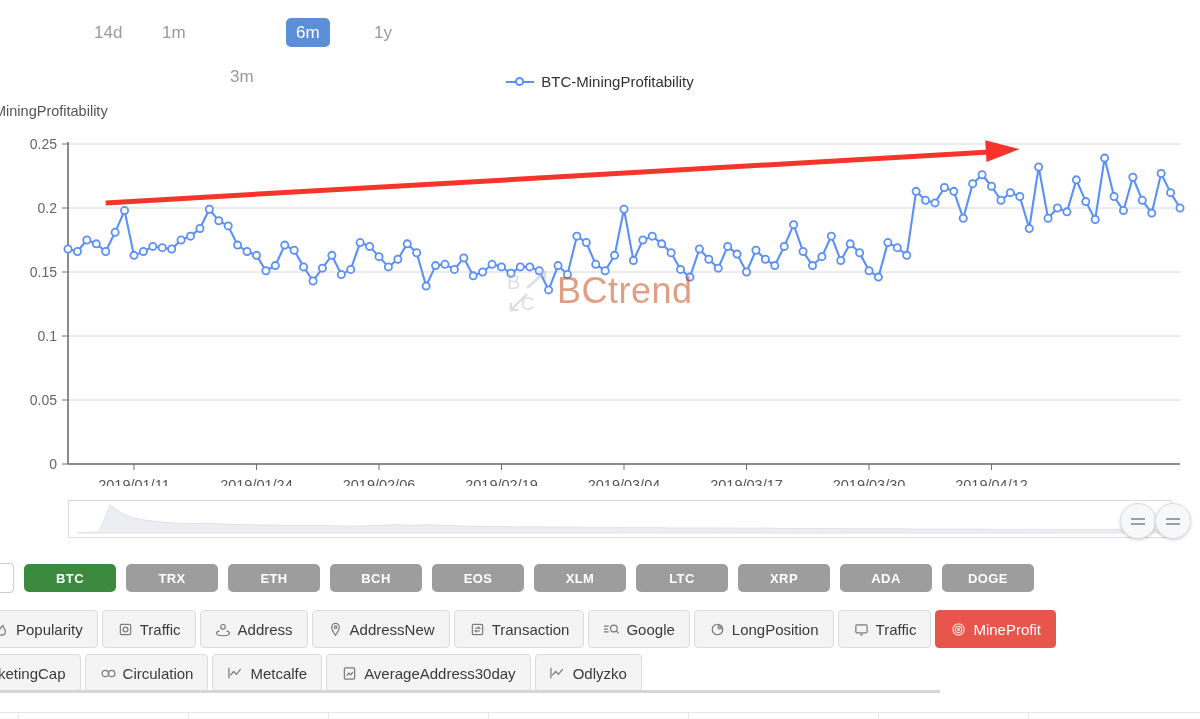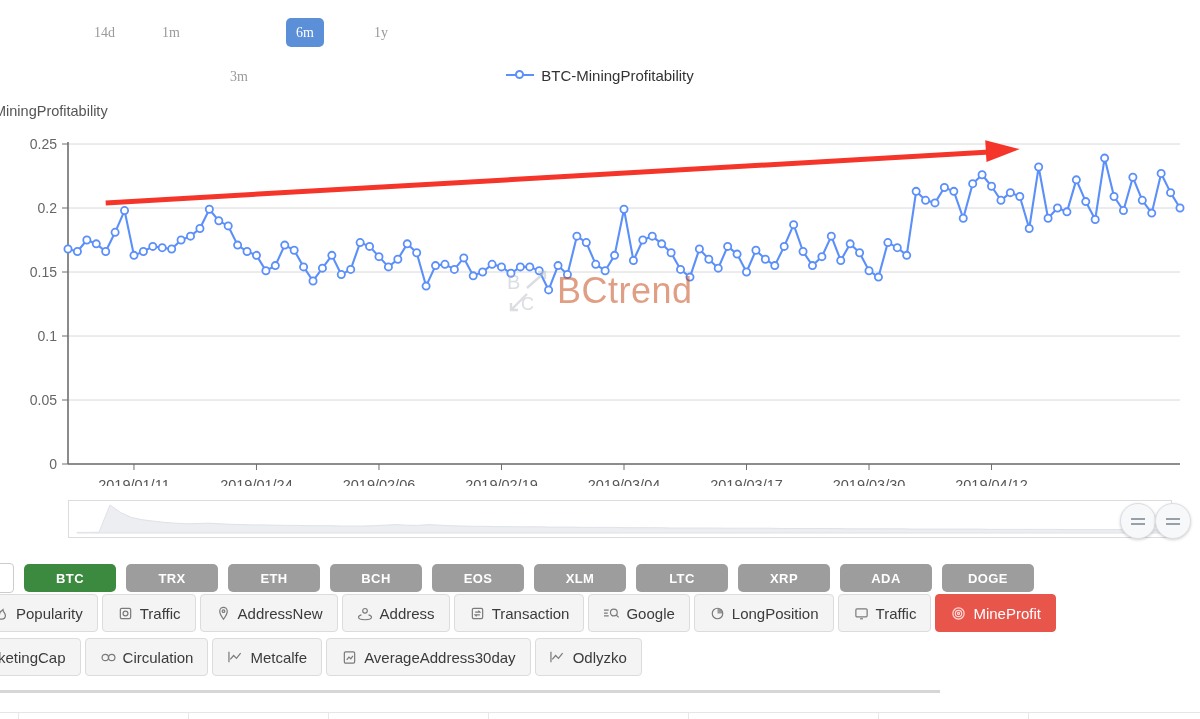--- a/index.html
+++ b/index.html
@@ -9,30 +9,29 @@
     font-family:"Liberation Sans","DejaVu Sans",sans-serif;
     color:#333;
     -webkit-font-smoothing:antialiased;
   }
   .chart-panel{position:absolute;left:0;top:0;width:1200px;height:552px;background:#fff;}
 
   
   .range-bar{position:absolute;left:0;top:0;width:1200px;height:62px;}
   .range-btn{
     position:absolute;top:18px;height:29px;line-height:29px;
-    font-size:14px;color:#9a9a9a;text-align:center;
+    font-size:17px;color:#9a9a9a;text-align:center;
     border-radius:5px;cursor:pointer;padding:0 10px;box-sizing:border-box;
     white-space:nowrap;
-    font-family:Liberation Serif, serif;
   }
   .range-btn.active{background:#5b8fd8;color:#ffffff;}
 
   
   .legend{position:absolute;left:0;top:60px;width:1200px;height:30px;
-          display:flex;justify-content:center;align-items:center;}
+          display:flex;justify-content:center;align-items:flex-end;}
   .legend-item{display:flex;align-items:center;gap:7px;cursor:pointer;}
   .legend-mark{width:28px;height:14px;position:relative;}
   .legend-mark .ln{position:absolute;top:6px;left:0;width:28px;height:2px;background:#5b8ff9;}
   .legend-mark .dot{position:absolute;top:2px;left:9px;width:9px;height:9px;border-radius:50%;
                     background:#fff;border:2px solid #5b8ff9;box-sizing:border-box;}
   .legend-label{font-size:15px;color:#333;}
 
   
   .yaxis-name{position:absolute;left:-6px;top:103px;font-size:14.5px;color:#555;white-space:nowrap;}
 
@@ -60,21 +59,21 @@
   
   .coin-row{position:absolute;left:0;top:553px;width:1200px;height:50px;
             background:#fff;display:flex;align-items:center;gap:10px;padding-left:0;}
   .coin-input{width:22px;height:28px;border:1px solid #ccc;border-radius:4px;margin-left:-10px;background:#fff;}
   .coin-btn{height:28px;min-width:92px;border-radius:5px;background:#9d9d9d;color:#fff;
             font-size:13px;font-weight:bold;display:flex;align-items:center;justify-content:center;
             cursor:pointer;letter-spacing:.4px;}
   .coin-btn.active{background:#3c8a3f;}
 
   
-  .tabs-row{position:absolute;left:0;width:1200px;height:22px;display:flex;align-items:flex-end;}
+  .tabs-row{position:absolute;left:0;width:1200px;height:22px;display:flex;align-items:flex-start;}
   .tabs-row.r1{top:610px;}
   .tabs-row.r2{top:654px;}
   .tab{
     display:flex;align-items:center;gap:6px;padding:0 14px;
     background:#f4f4f4;border:1px solid #dcdcdc;border-radius:4px;
     font-size:15px;color:#3b3b3b;cursor:pointer;margin-right:4px;white-space:nowrap;
     box-sizing:border-box;height:38px;
   }
   .tab.active{background:#e8554b;border-color:#e8554b;color:#fff;}
   .tab .ic{display:inline-flex;width:17px;height:17px;align-items:center;justify-content:center;}
@@ -331,35 +330,35 @@
       <span class="ic">
         <svg width="15" height="15" viewBox="0 0 16 16">
           <rect stroke="#7b7b7b" fill="none" stroke-width="1.3" x="2.5" y="2.5" width="11" height="11" rx="1.5"></rect>
           <circle stroke="#7b7b7b" fill="none" stroke-width="1.3" cx="8" cy="8" r="2.6"></circle>
         </svg>
       </span>
       <span>Traffic</span>
     </div>
     <div class="tab">
       <span class="ic">
+        <svg width="16" height="15" viewBox="0 0 18 16">
+          <circle stroke="#7b7b7b" fill="none" stroke-width="1.3" cx="9" cy="5" r="2.6"></circle>
+          <path stroke="#7b7b7b" fill="none" stroke-width="1.3" d="M5 9.5c-2 .6-3.3 1.6-3.3 2.7C1.7 13.8 4.9 15 9 15s7.3-1.2 7.3-2.8c0-1.1-1.3-2.1-3.3-2.7"></path>
+        </svg>
+      </span>
+      <span>Address</span>
+    </div>
+    <div class="tab">
+      <span class="ic">
         <svg width="13" height="15" viewBox="0 0 12 16">
           <path stroke="#7b7b7b" fill="none" stroke-width="1.3" d="M6 1.5C3.8 1.5 2 3.3 2 5.5 2 8.6 6 14 6 14s4-5.4 4-8.5c0-2.2-1.8-4-4-4z"></path>
           <circle stroke="#7b7b7b" fill="none" stroke-width="1.3" cx="6" cy="5.5" r="1.4"></circle>
         </svg>
       </span>
       <span>AddressNew</span>
-    </div>
-    <div class="tab">
-      <span class="ic">
-        <svg width="16" height="15" viewBox="0 0 18 16">
-          <circle stroke="#7b7b7b" fill="none" stroke-width="1.3" cx="9" cy="5" r="2.6"></circle>
-          <path stroke="#7b7b7b" fill="none" stroke-width="1.3" d="M5 9.5c-2 .6-3.3 1.6-3.3 2.7C1.7 13.8 4.9 15 9 15s7.3-1.2 7.3-2.8c0-1.1-1.3-2.1-3.3-2.7"></path>
-        </svg>
-      </span>
-      <span>Address</span>
     </div>
     <div class="tab">
       <span class="ic">
         <svg width="15" height="15" viewBox="0 0 16 16">
           <rect stroke="#7b7b7b" fill="none" stroke-width="1.3" x="2.5" y="2.5" width="11" height="11" rx="1.5"></rect>
           <path stroke="#7b7b7b" fill="none" stroke-width="1.3" d="M5.5 6.5h5l-1.6-1.6M10.5 9.5h-5l1.6 1.6"></path>
         </svg>
       </span>
       <span>Transaction</span>
     </div>

